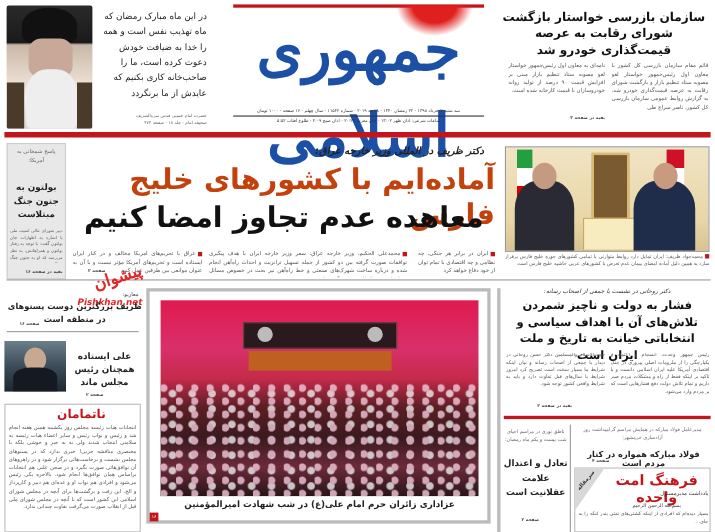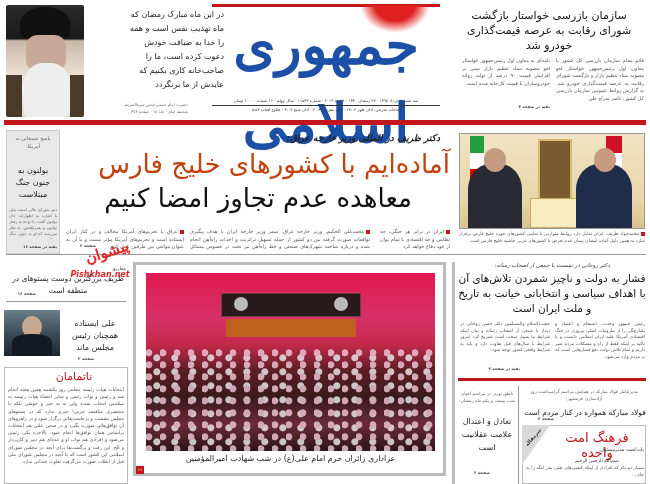--- a/index.html
+++ b/index.html
@@ -1,38 +1,38 @@
 <!DOCTYPE html>
 <html><head>
 <meta charset="utf-8">
 <style>
   * { box-sizing: border-box; margin: 0; padding: 0; }
   body { width: 650px; height: 484px; background: #fff; font-family: "DejaVu Sans", sans-serif; overflow: hidden; position: relative; direction: rtl; color: #222; }
   .abs { position: absolute; }
   .small { font-size: 5px; line-height: 7.5px; color: #555; text-align: justify; }
   .tiny { font-size: 4px; line-height: 6px; color: #666; }
-  .bold { font-weight: normal; }
+  .bold { font-weight: bold; }
   .center { text-align: center; }
   .redbar { background: #c3161c; }
   .box { border: 1px solid #bbb; }
   .photo { overflow: hidden; }
   .pagenum { font-size: 4px; color: #444; font-weight: bold; }
   .redsq { display: inline-block; width: 4px; height: 4px; background: #c3161c; margin-left: 2px; vertical-align: middle; }
 </style>
 </head>
 <body>
 
 <div class="abs photo" style="left:6px;top:5px;width:78px;height:112px;background:linear-gradient(180deg,#2a2a2a 0%,#1a1a1a 30%,#c9b8a8 32%,#e8dccf 60%,#f5f5f5 75%,#dcd6d0 100%);border-radius:2px;">
   <div style="position:absolute;left:14px;top:2px;width:50px;height:32px;background:#111;border-radius:50% 50% 20% 20%;"></div>
   <div style="position:absolute;left:20px;top:30px;width:40px;height:36px;background:#c8a898;border-radius:30%;"></div>
   <div style="position:absolute;left:18px;top:58px;width:46px;height:54px;background:#eee;border-radius:40% 40% 10% 10%;"></div>
   <div style="position:absolute;left:0;top:70px;width:16px;height:42px;background:#4a3a2a;"></div>
   <div style="position:absolute;right:0;top:70px;width:14px;height:42px;background:#4a3a2a;"></div>
 </div>
-<div class="abs" style="left:88px;top:8px;width:100px;font-size:8px;line-height:14px;color:#222;text-align:right;margin-left:36px;">در این ماه مبارک رمضان که ماه تهذیب نفس است و همه را خدا به ضیافت خودش دعوت کرده است، ما را صاحب‌خانه کاری بکنیم که عایدش از ما برنگردد</div>
+<div class="abs" style="left:88px;top:8px;width:100px;font-size:8px;line-height:14px;color:#222;text-align:right;">در این ماه مبارک رمضان که ماه تهذیب نفس است و همه را خدا به ضیافت خودش دعوت کرده است، ما را صاحب‌خانه کاری بکنیم که عایدش از ما برنگردد</div>
 <div class="abs tiny" style="left:88px;top:102px;width:100px;text-align:right;">حضرت امام خمینی قدس سره‌الشریف</div>
 <div class="abs tiny" style="left:88px;top:109px;width:100px;text-align:right;">صحیفه امام - جلد ۱۸ - صفحه ۴۷۴</div>
 
 <div class="abs redbar" style="left:212px;top:4px;width:228px;height:3px;"></div>
 <div class="abs" style="left:360px;top:5px;width:70px;height:28px;background:radial-gradient(ellipse at 50% 0%,#e0201e 40%,transparent 70%);"></div>
 <div class="abs" style="left:212px;top:6px;width:228px;font-family:'DejaVu Serif',serif;font-size:54px;line-height:78px;color:#1c4fa6;font-weight:bold;text-align:center;letter-spacing:-2px;">جمهوری اسلامی</div>
 <div class="abs" style="left:212px;top:98px;width:228px;font-size:4px;color:#333;text-align:center;border-bottom:1px solid #333;padding-bottom:2px;white-space:nowrap;overflow:hidden;">سه شنبه ۷ خرداد ۱۳۹۸ - ۲۲ رمضان ۱۴۴۰ - ۲۸ مه ۲۰۱۹ - شماره ۱۱۵۴۲ - سال چهلم - ۱۶ صفحه - ۱۰۰۰ تومان</div>
 <div class="abs" style="left:212px;top:107px;width:228px;font-size:4px;color:#333;text-align:center;white-space:nowrap;overflow:hidden;">ساعات شرعی: اذان ظهر ۱۳:۰۲ - اذان مغرب ۲۰:۲۳ - اذان صبح ۴:۰۹ - طلوع آفتاب ۵:۵۲</div>
 
 <div class="abs bold center" style="left:455px;top:8px;width:188px;font-size:11px;line-height:15px;color:#111;">سازمان بازرسی خواستار بازگشت شورای رقابت به عرصه قیمت‌گذاری خودرو شد</div>

